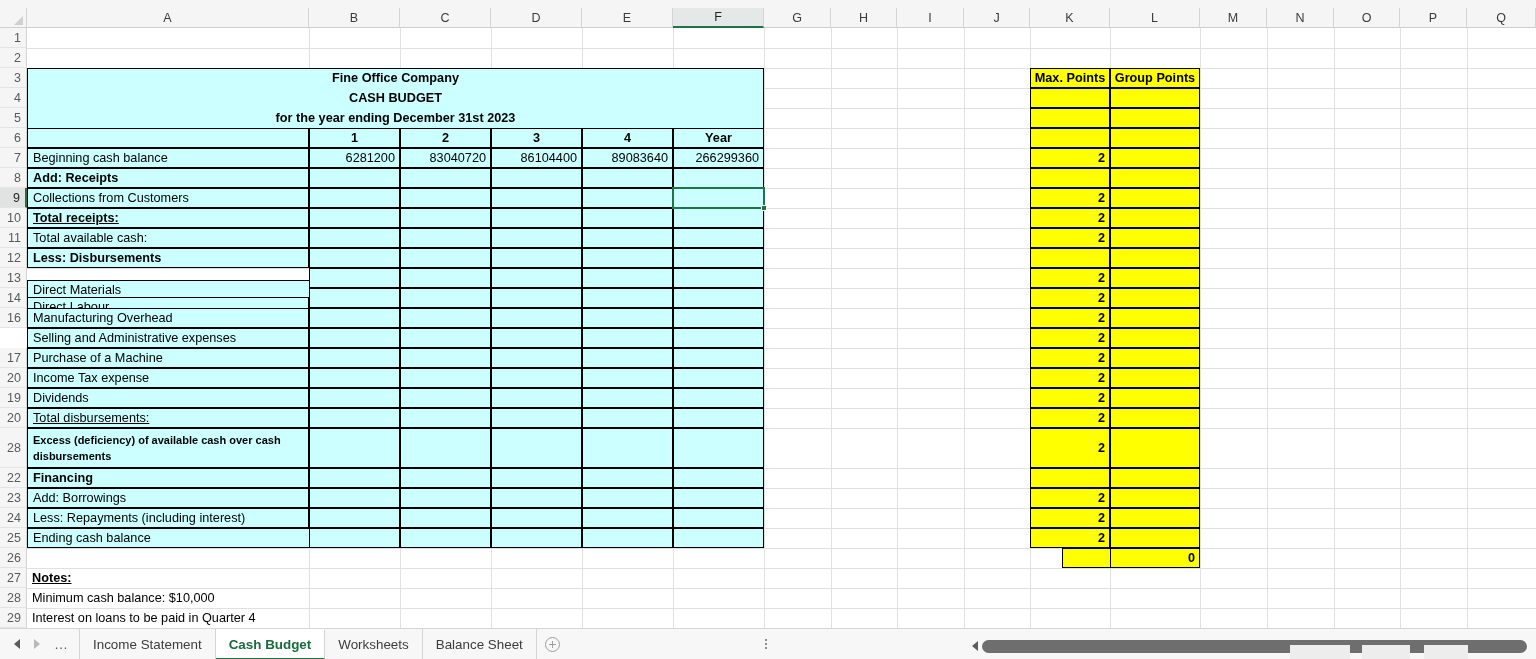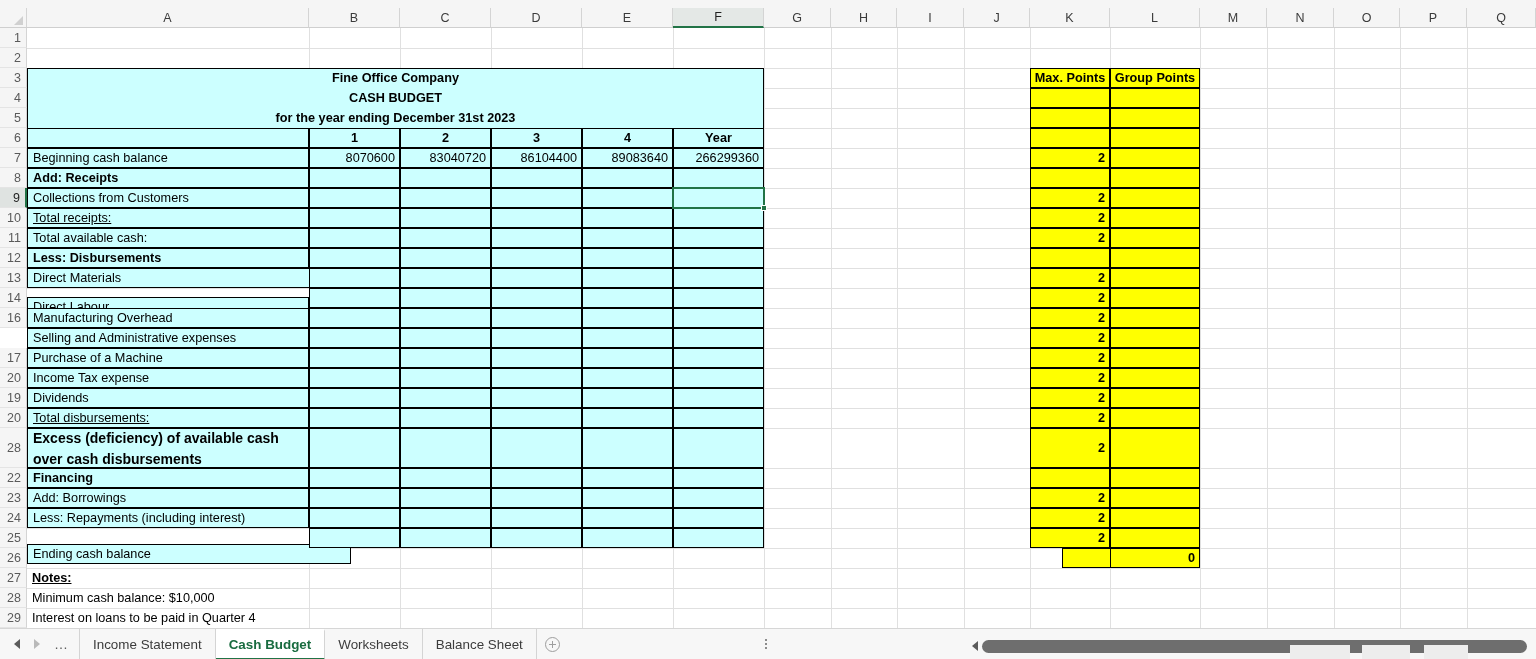--- a/index.html
+++ b/index.html
@@ -310,56 +310,56 @@
       <div class="cell cyan b ctr bdr-tlr" style="left: 27px; top: 68px; width: 737px; height: 20px;">Fine Office Company</div>
       <div class="cell cyan b ctr bdr-lr" style="left: 27px; top: 88px; width: 737px; height: 20px;">CASH BUDGET</div>
       <div class="cell cyan b ctr bdr-lr" style="left: 27px; top: 108px; width: 737px; height: 20px;">for the year ending December 31st 2023</div>
       <div class="cell cyan bdr-all" style="left: 27px; top: 128px; width: 282px; height: 20px;"></div>
       <div class="cell cyan b ctr bdr-all" style="left: 309px; top: 128px; width: 91px; height: 20px;">1</div>
       <div class="cell cyan b ctr bdr-all" style="left: 400px; top: 128px; width: 91px; height: 20px;">2</div>
       <div class="cell cyan b ctr bdr-all" style="left: 491px; top: 128px; width: 91px; height: 20px;">3</div>
       <div class="cell cyan b ctr bdr-all" style="left: 582px; top: 128px; width: 91px; height: 20px;">4</div>
       <div class="cell cyan b ctr bdr-all" style="left: 673px; top: 128px; width: 91px; height: 20px;">Year</div>
       <div class="cell cyan lft bdr-all" style="left: 27px; top: 148px; width: 282px; height: 20px;">Beginning cash balance</div>
-      <div class="cell cyan rgt bdr-all" style="left: 309px; top: 148px; width: 91px; height: 20px;">8070600</div>
+      <div class="cell cyan rgt bdr-all" style="left: 309px; top: 148px; width: 91px; height: 20px;">6281200</div>
       <div class="cell cyan rgt bdr-all" style="left: 400px; top: 148px; width: 91px; height: 20px;">83040720</div>
       <div class="cell cyan rgt bdr-all" style="left: 491px; top: 148px; width: 91px; height: 20px;">86104400</div>
       <div class="cell cyan rgt bdr-all" style="left: 582px; top: 148px; width: 91px; height: 20px;">89083640</div>
       <div class="cell cyan rgt bdr-all" style="left: 673px; top: 148px; width: 91px; height: 20px;">266299360</div>
       <div class="cell cyan lft bdr-all b" style="left: 27px; top: 168px; width: 282px; height: 20px;">Add: Receipts</div>
       <div class="cell cyan rgt bdr-all" style="left: 309px; top: 168px; width: 91px; height: 20px;"></div>
       <div class="cell cyan rgt bdr-all" style="left: 400px; top: 168px; width: 91px; height: 20px;"></div>
       <div class="cell cyan rgt bdr-all" style="left: 491px; top: 168px; width: 91px; height: 20px;"></div>
       <div class="cell cyan rgt bdr-all" style="left: 582px; top: 168px; width: 91px; height: 20px;"></div>
       <div class="cell cyan rgt bdr-all" style="left: 673px; top: 168px; width: 91px; height: 20px;"></div>
       <div class="cell cyan lft bdr-all" style="left: 27px; top: 188px; width: 282px; height: 20px;">Collections from Customers</div>
       <div class="cell cyan rgt bdr-all" style="left: 309px; top: 188px; width: 91px; height: 20px;"></div>
       <div class="cell cyan rgt bdr-all" style="left: 400px; top: 188px; width: 91px; height: 20px;"></div>
       <div class="cell cyan rgt bdr-all" style="left: 491px; top: 188px; width: 91px; height: 20px;"></div>
       <div class="cell cyan rgt bdr-all" style="left: 582px; top: 188px; width: 91px; height: 20px;"></div>
       <div class="cell cyan rgt bdr-all" style="left: 673px; top: 188px; width: 91px; height: 20px;"></div>
-      <div class="cell cyan lft bdr-all und" style="left: 27px; top: 208px; width: 282px; height: 20px;">Total receipts:</div>
+      <div class="cell cyan lft bdr-all und" style="left: 27px; top: 208px; width: 282px; height: 20px; font-weight: bold;">Total receipts:</div>
       <div class="cell cyan rgt bdr-all" style="left: 309px; top: 208px; width: 91px; height: 20px;"></div>
       <div class="cell cyan rgt bdr-all" style="left: 400px; top: 208px; width: 91px; height: 20px;"></div>
       <div class="cell cyan rgt bdr-all" style="left: 491px; top: 208px; width: 91px; height: 20px;"></div>
       <div class="cell cyan rgt bdr-all" style="left: 582px; top: 208px; width: 91px; height: 20px;"></div>
       <div class="cell cyan rgt bdr-all" style="left: 673px; top: 208px; width: 91px; height: 20px;"></div>
       <div class="cell cyan lft bdr-all" style="left: 27px; top: 228px; width: 282px; height: 20px;">Total available cash:</div>
       <div class="cell cyan rgt bdr-all" style="left: 309px; top: 228px; width: 91px; height: 20px;"></div>
       <div class="cell cyan rgt bdr-all" style="left: 400px; top: 228px; width: 91px; height: 20px;"></div>
       <div class="cell cyan rgt bdr-all" style="left: 491px; top: 228px; width: 91px; height: 20px;"></div>
       <div class="cell cyan rgt bdr-all" style="left: 582px; top: 228px; width: 91px; height: 20px;"></div>
       <div class="cell cyan rgt bdr-all" style="left: 673px; top: 228px; width: 91px; height: 20px;"></div>
       <div class="cell cyan lft bdr-all b" style="left: 27px; top: 248px; width: 282px; height: 20px;">Less: Disbursements</div>
       <div class="cell cyan rgt bdr-all" style="left: 309px; top: 248px; width: 91px; height: 20px;"></div>
       <div class="cell cyan rgt bdr-all" style="left: 400px; top: 248px; width: 91px; height: 20px;"></div>
       <div class="cell cyan rgt bdr-all" style="left: 491px; top: 248px; width: 91px; height: 20px;"></div>
       <div class="cell cyan rgt bdr-all" style="left: 582px; top: 248px; width: 91px; height: 20px;"></div>
       <div class="cell cyan rgt bdr-all" style="left: 673px; top: 248px; width: 91px; height: 20px;"></div>
-      <div class="cell cyan lft bdr-all" style="left: 27px; top: 268px; width: 322px; height: 20px;">Direct Materials</div>
+      <div class="cell cyan lft bdr-all" style="left: 27px; top: 280px; width: 322px; height: 20px;">Direct Materials</div>
       <div class="cell cyan rgt bdr-all" style="left: 309px; top: 268px; width: 91px; height: 20px;"></div>
       <div class="cell cyan rgt bdr-all" style="left: 400px; top: 268px; width: 91px; height: 20px;"></div>
       <div class="cell cyan rgt bdr-all" style="left: 491px; top: 268px; width: 91px; height: 20px;"></div>
       <div class="cell cyan rgt bdr-all" style="left: 582px; top: 268px; width: 91px; height: 20px;"></div>
       <div class="cell cyan rgt bdr-all" style="left: 673px; top: 268px; width: 91px; height: 20px;"></div>
       <div class="cell cyan lft bdr-all" style="left: 27px; top: 288px; width: 282px; height: 20px; margin-top: 9px;">Direct Labour</div>
       <div class="cell cyan rgt bdr-all" style="left: 309px; top: 288px; width: 91px; height: 20px;"></div>
       <div class="cell cyan rgt bdr-all" style="left: 400px; top: 288px; width: 91px; height: 20px;"></div>
       <div class="cell cyan rgt bdr-all" style="left: 491px; top: 288px; width: 91px; height: 20px;"></div>
       <div class="cell cyan rgt bdr-all" style="left: 582px; top: 288px; width: 91px; height: 20px;"></div>
@@ -393,21 +393,21 @@
       <div class="cell cyan rgt bdr-all" style="left: 400px; top: 388px; width: 91px; height: 20px;"></div>
       <div class="cell cyan rgt bdr-all" style="left: 491px; top: 388px; width: 91px; height: 20px;"></div>
       <div class="cell cyan rgt bdr-all" style="left: 582px; top: 388px; width: 91px; height: 20px;"></div>
       <div class="cell cyan rgt bdr-all" style="left: 673px; top: 388px; width: 91px; height: 20px;"></div>
       <div class="cell cyan lft bdr-all und" style="left: 27px; top: 408px; width: 282px; height: 20px;">Total disbursements:</div>
       <div class="cell cyan rgt bdr-all" style="left: 309px; top: 408px; width: 91px; height: 20px;"></div>
       <div class="cell cyan rgt bdr-all" style="left: 400px; top: 408px; width: 91px; height: 20px;"></div>
       <div class="cell cyan rgt bdr-all" style="left: 491px; top: 408px; width: 91px; height: 20px;"></div>
       <div class="cell cyan rgt bdr-all" style="left: 582px; top: 408px; width: 91px; height: 20px;"></div>
       <div class="cell cyan rgt bdr-all" style="left: 673px; top: 408px; width: 91px; height: 20px;"></div>
-      <div class="cell cyan lft bdr-all b wrap" style="left: 27px; top: 428px; width: 282px; height: 40px; padding-top: 1px; font-size: 14px;">Excess (deficiency) of available cash over cash disbursements</div>
+      <div class="cell cyan lft bdr-all b wrap" style="left: 27px; top: 428px; width: 282px; height: 40px; padding-top: 1px; font-size: 11px;">Excess (deficiency) of available cash over cash disbursements</div>
       <div class="cell cyan rgt bdr-all" style="left: 309px; top: 428px; width: 91px; height: 40px;"></div>
       <div class="cell cyan rgt bdr-all" style="left: 400px; top: 428px; width: 91px; height: 40px;"></div>
       <div class="cell cyan rgt bdr-all" style="left: 491px; top: 428px; width: 91px; height: 40px;"></div>
       <div class="cell cyan rgt bdr-all" style="left: 582px; top: 428px; width: 91px; height: 40px;"></div>
       <div class="cell cyan rgt bdr-all" style="left: 673px; top: 428px; width: 91px; height: 40px;"></div>
       <div class="cell cyan lft bdr-all b" style="left: 27px; top: 468px; width: 282px; height: 20px;">Financing</div>
       <div class="cell cyan rgt bdr-all" style="left: 309px; top: 468px; width: 91px; height: 20px;"></div>
       <div class="cell cyan rgt bdr-all" style="left: 400px; top: 468px; width: 91px; height: 20px;"></div>
       <div class="cell cyan rgt bdr-all" style="left: 491px; top: 468px; width: 91px; height: 20px;"></div>
       <div class="cell cyan rgt bdr-all" style="left: 582px; top: 468px; width: 91px; height: 20px;"></div>
@@ -417,21 +417,21 @@
       <div class="cell cyan rgt bdr-all" style="left: 400px; top: 488px; width: 91px; height: 20px;"></div>
       <div class="cell cyan rgt bdr-all" style="left: 491px; top: 488px; width: 91px; height: 20px;"></div>
       <div class="cell cyan rgt bdr-all" style="left: 582px; top: 488px; width: 91px; height: 20px;"></div>
       <div class="cell cyan rgt bdr-all" style="left: 673px; top: 488px; width: 91px; height: 20px;"></div>
       <div class="cell cyan lft bdr-all" style="left: 27px; top: 508px; width: 282px; height: 20px;">Less: Repayments (including interest)</div>
       <div class="cell cyan rgt bdr-all" style="left: 309px; top: 508px; width: 91px; height: 20px;"></div>
       <div class="cell cyan rgt bdr-all" style="left: 400px; top: 508px; width: 91px; height: 20px;"></div>
       <div class="cell cyan rgt bdr-all" style="left: 491px; top: 508px; width: 91px; height: 20px;"></div>
       <div class="cell cyan rgt bdr-all" style="left: 582px; top: 508px; width: 91px; height: 20px;"></div>
       <div class="cell cyan rgt bdr-all" style="left: 673px; top: 508px; width: 91px; height: 20px;"></div>
-      <div class="cell cyan lft bdr-all" style="left: 27px; top: 544px; width: 324px; height: 20px;">Ending cash balance</div>
+      <div class="cell cyan lft bdr-all" style="left: 27px; top: 528px; width: 324px; height: 20px;">Ending cash balance</div>
       <div class="cell cyan rgt bdr-all" style="left: 309px; top: 528px; width: 91px; height: 20px;"></div>
       <div class="cell cyan rgt bdr-all" style="left: 400px; top: 528px; width: 91px; height: 20px;"></div>
       <div class="cell cyan rgt bdr-all" style="left: 491px; top: 528px; width: 91px; height: 20px;"></div>
       <div class="cell cyan rgt bdr-all" style="left: 582px; top: 528px; width: 91px; height: 20px;"></div>
       <div class="cell cyan rgt bdr-all" style="left: 673px; top: 528px; width: 91px; height: 20px;"></div>
       <div class="cell b und lft" style="left: 27px; top: 568px; width: 282px; height: 20px;">Notes:</div>
       <div class="cell lft" style="left: 27px; top: 588px; width: 282px; height: 20px;">Minimum cash balance: $10,000</div>
       <div class="cell lft" style="left: 27px; top: 608px; width: 282px; height: 20px;">Interest on loans to be paid in Quarter 4</div>
       <div class="cell yellow b ctr bdr-all" style="left: 1030px; top: 68px; width: 80px; height: 20px;">Max. Points</div>
       <div class="cell yellow b ctr bdr-all" style="left: 1110px; top: 68px; width: 90px; height: 20px;">Group Points</div>

